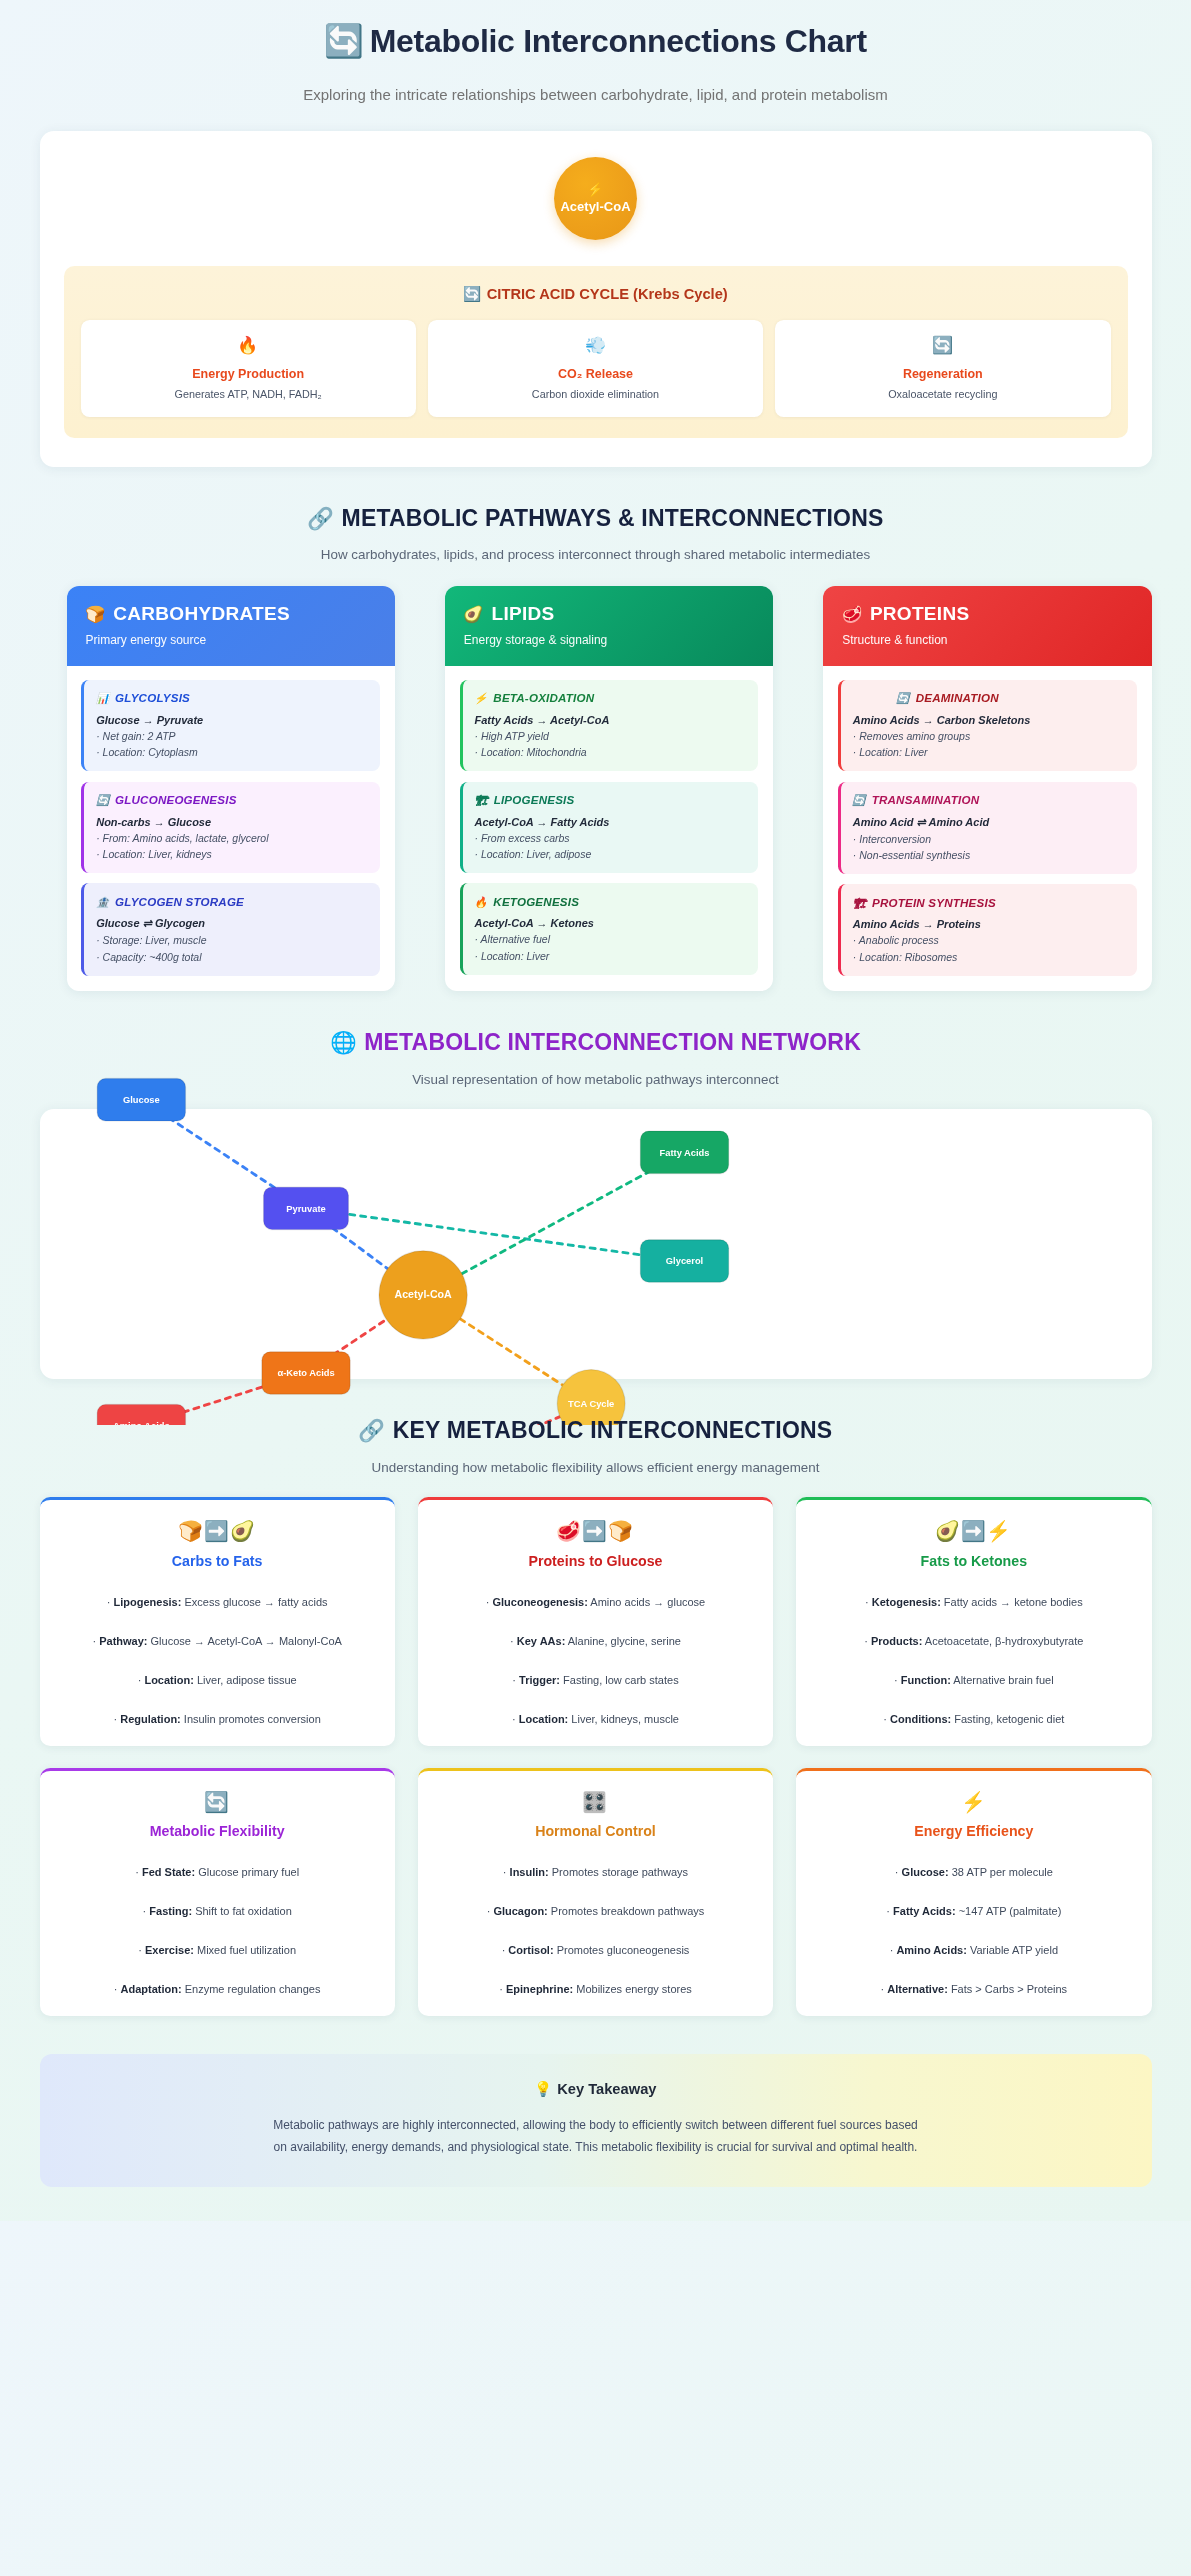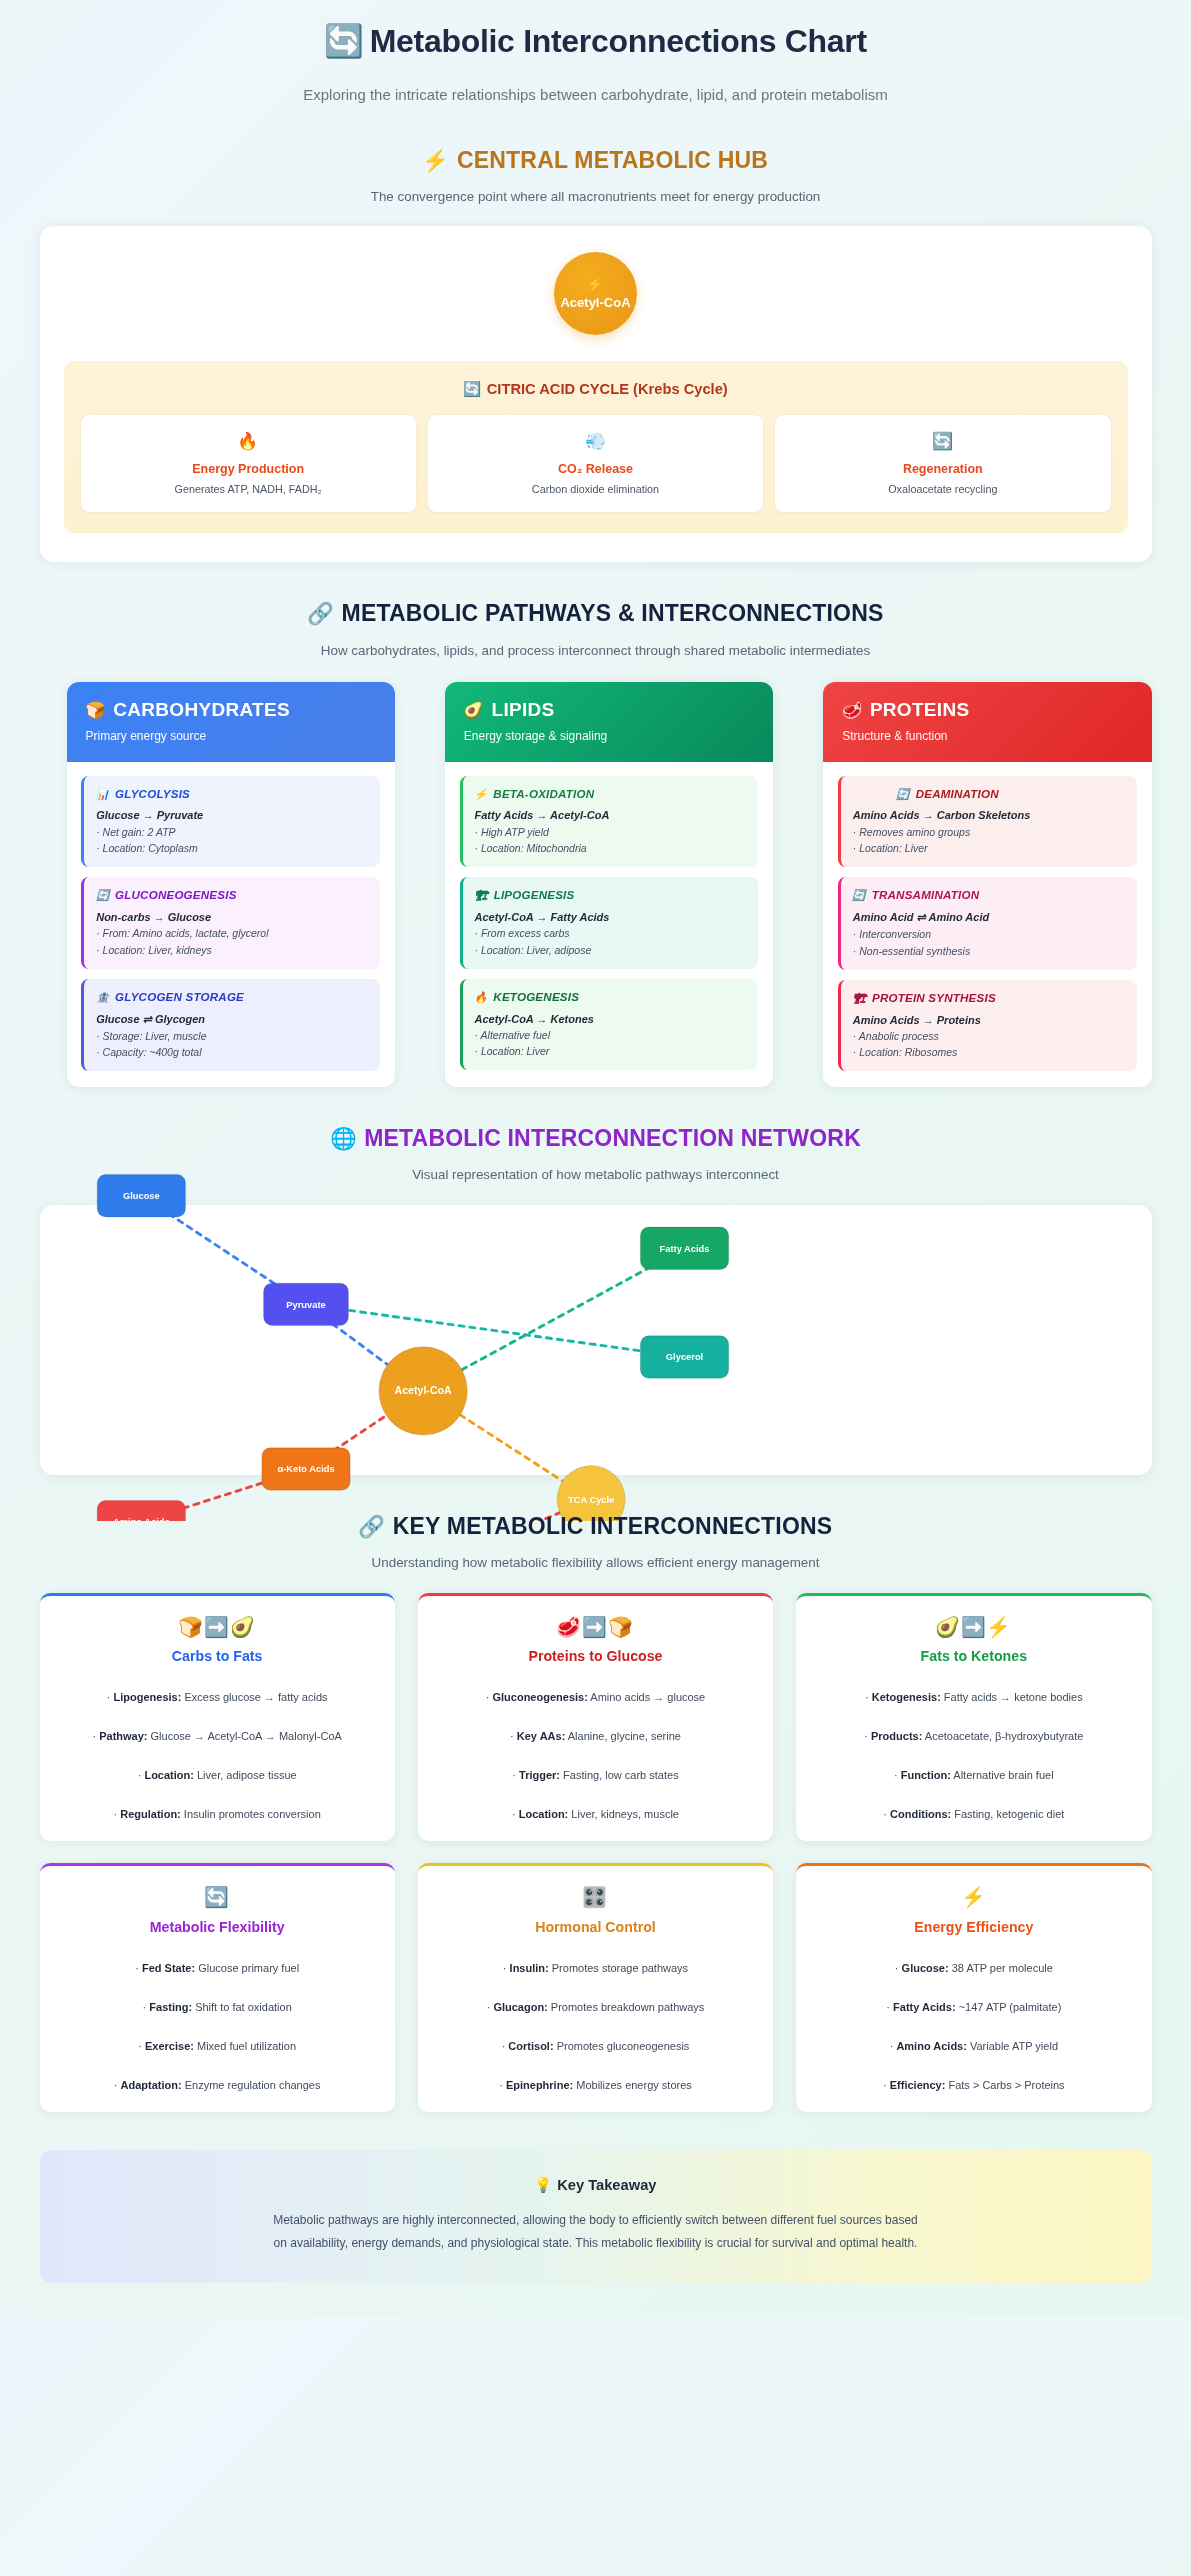--- a/index.html
+++ b/index.html
@@ -125,26 +125,20 @@
 
 <div class="wrap">
 
   <div class="page-header">
     <div class="page-title">
       <span class="em">🔄</span><span>Metabolic Interconnections Chart</span>
     </div>
     <div class="page-sub">Exploring the intricate relationships between carbohydrate, lipid, and protein metabolism</div>
   </div>
 
-  <div class="sec-head">
-    <div class="sec-title hub-title">
-      <span class="em">⚡</span><span>CENTRAL METABOLIC HUB</span>
-    </div>
-    <div class="sec-sub">The convergence point where all macronutrients meet for energy production</div>
-  </div>
 
   <div class="hub-card">
     <div class="acetyl-circle">
       <span class="em">⚡</span>
       <span class="lbl">Acetyl-CoA</span>
     </div>
 
     <div class="krebs">
       <div class="krebs-title">
         <span class="em">🔄</span><span>CITRIC ACID CYCLE (Krebs Cycle)</span>
@@ -395,21 +389,21 @@
       <div class="key-li">· <b>Glucagon:</b><span> Promotes breakdown pathways</span></div>
       <div class="key-li">· <b>Cortisol:</b><span> Promotes gluconeogenesis</span></div>
       <div class="key-li">· <b>Epinephrine:</b><span> Mobilizes energy stores</span></div>
     </div>
     <div class="key-card" style="border-top-color:#f0701c;">
       <div class="key-em">⚡</div>
       <div class="key-title-t" style="color:#e8531a;">Energy Efficiency</div>
       <div class="key-li">· <b>Glucose:</b><span> 38 ATP per molecule</span></div>
       <div class="key-li">· <b>Fatty Acids:</b><span> ~147 ATP (palmitate)</span></div>
       <div class="key-li">· <b>Amino Acids:</b><span> Variable ATP yield</span></div>
-      <div class="key-li">· <b>Efficiency:</b><span> Fats &gt; Carbs &gt; Proteins</span></div>
+      <div class="key-li">· <b>Alternative:</b><span> Fats &gt; Carbs &gt; Proteins</span></div>
     </div>
   </div>
 
   <div class="takeaway">
     <div class="takeaway-title">
       <span class="em">💡</span><span>Key Takeaway</span>
     </div>
     <div class="takeaway-body">
       <span>Metabolic pathways are highly interconnected, allowing the body to efficiently switch between different fuel sources based</span><br>
       <span>on availability, energy demands, and physiological state. This metabolic flexibility is crucial for survival and optimal health.</span>

